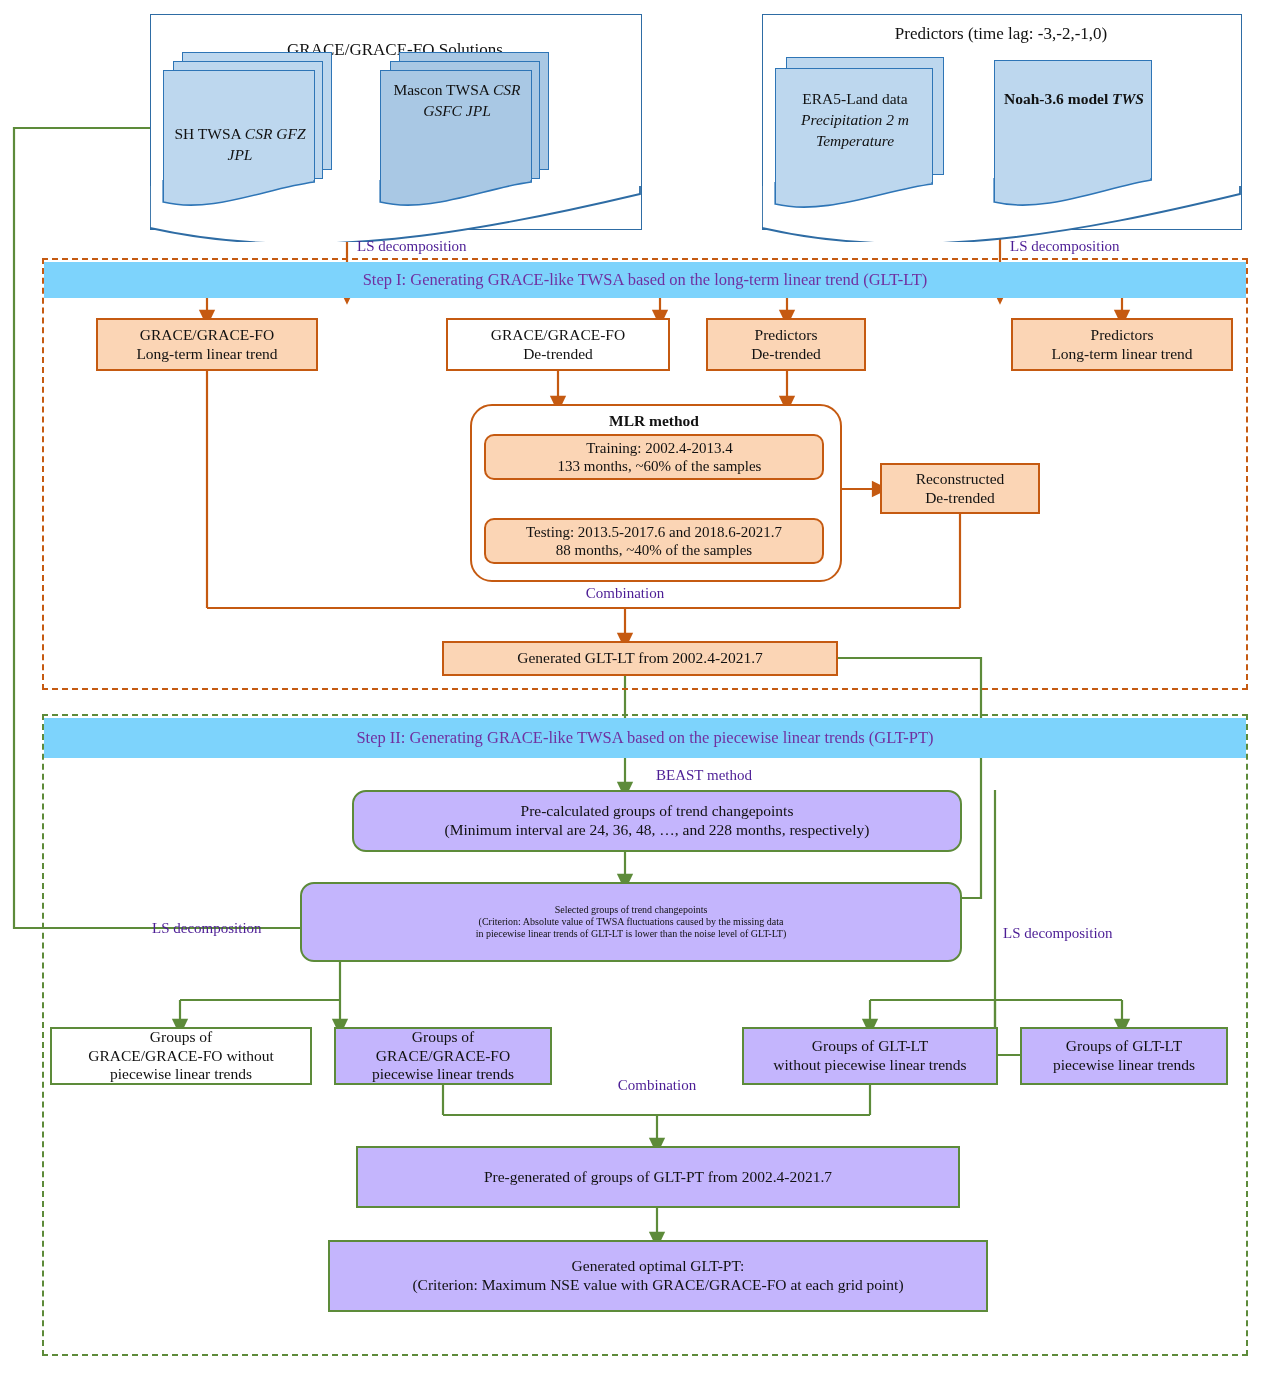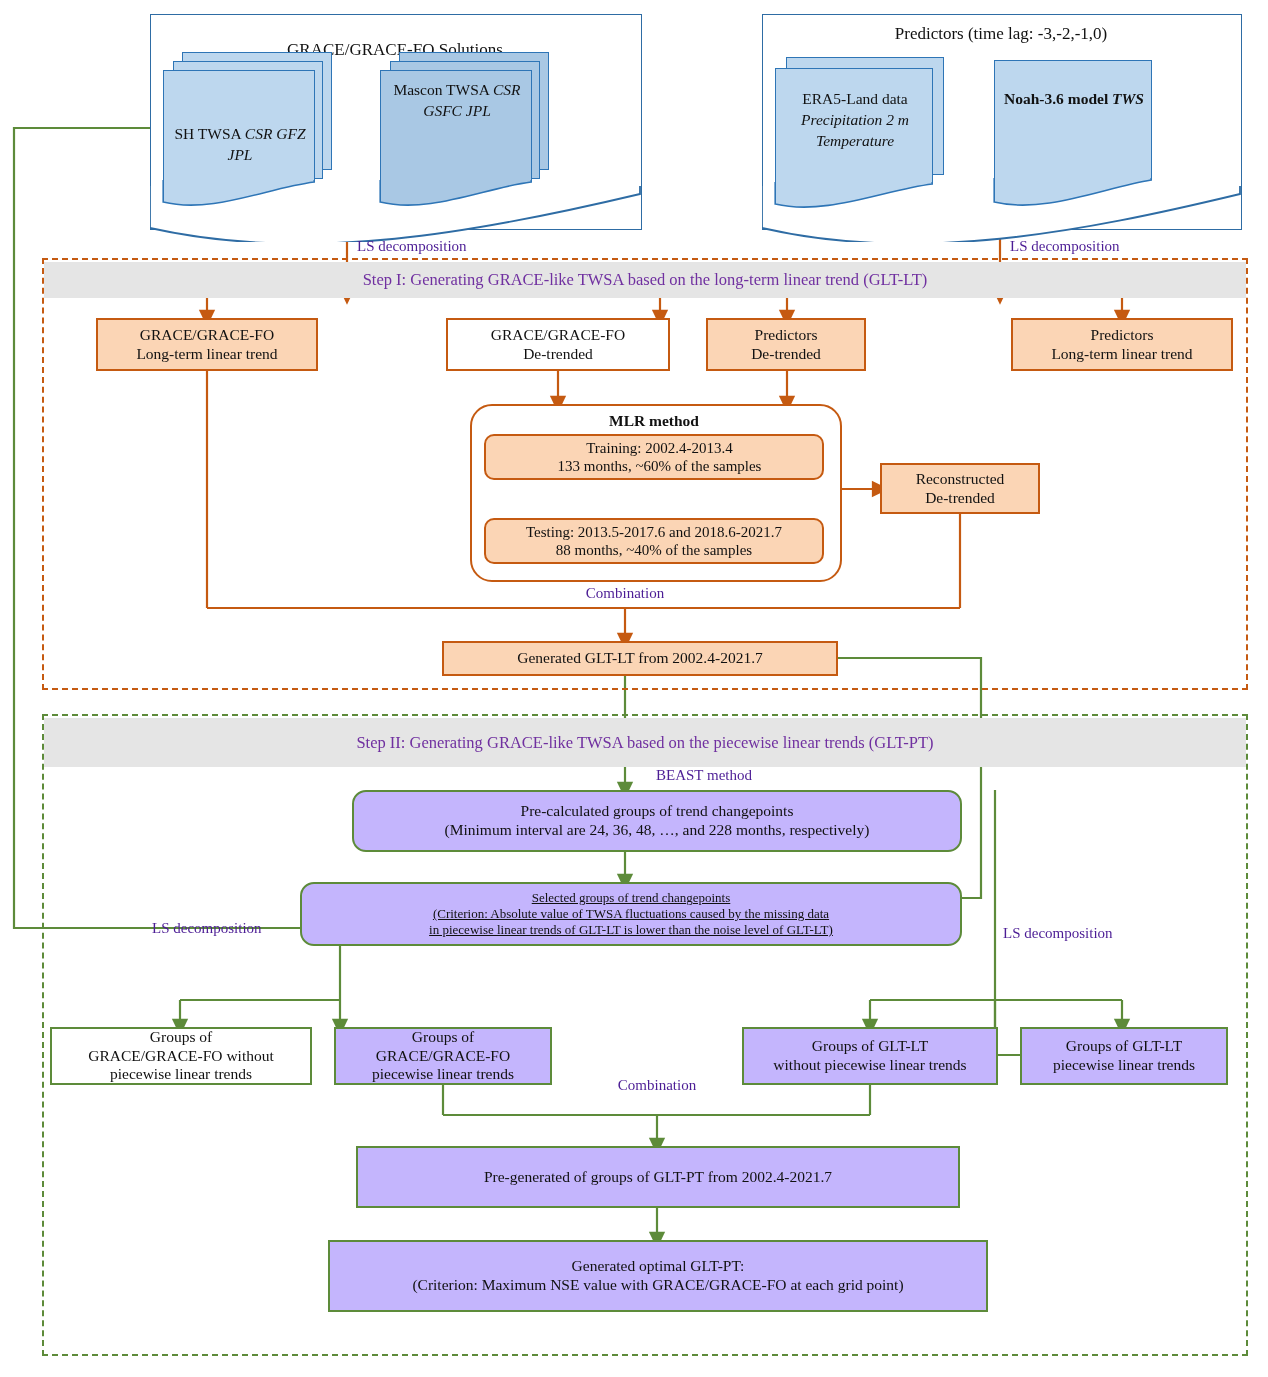--- a/index.html
+++ b/index.html
@@ -24,21 +24,21 @@
   .obox.round{border-radius:10px;}
   .mlr{border:2px solid #c55a11;background:#fff;border-radius:22px;}
   .mlrlabel{position:absolute;font-weight:bold;font-size:15.5px;text-align:center;}
 
   
   .gbox{border:2px solid #5d8b3a;background:#c4b5fd;font-size:15.5px;}
   .gbox.white{background:#fff;}
   .gbox.round{border-radius:14px;}
 
   
-  .banner{position:absolute;background:#e5e5e5;display:flex;align-items:center;
+  .banner{position:absolute;background:#7dd3fc;display:flex;align-items:center;
           justify-content:center;text-align:right;}
   .banner .t{color:#7030a0;font-size:16.5px;}
 
   
   .region{position:absolute;box-sizing:border-box;background:transparent;}
   .region.orange{border:2px dashed #c55a11;}
   .region.green{border:2px dashed #5d8b3a;}
 
   
   .elabel{position:absolute;color:#4c1d95;font-size:15px;white-space:nowrap;}
@@ -230,32 +230,32 @@
 De-trended</span>
   </div>
 
   <div class="elabel ctr" style="left:625px;top:585px;">Combination</div>
 
   <div class="node obox" style="left:442px;top:641px;width:396px;height:35px;">
     <span>Generated GLT-LT from 2002.4-2021.7</span>
   </div>
 
   <div class="region green" style="left:42px;top:714px;width:1206px;height:642px;"></div>
-  <div class="banner" style="left:44px;top:718px;width:1202px;height:49px;">
+  <div class="banner" style="left:44px;top:718px;width:1202px;height:40px;">
     <span class="t">Step II: Generating GRACE-like TWSA based on the piecewise linear trends (GLT-PT)</span>
   </div>
 
   <div class="elabel" style="left:636px;top:767px;margin-left:20px;">BEAST method</div>
 
   <div class="node gbox round" style="left:352px;top:790px;width:610px;height:62px;white-space:pre-line;">
     <span>Pre-calculated groups of trend changepoints
 (Minimum interval are 24, 36, 48, …, and 228 months, respectively)</span>
   </div>
 
-  <div class="node gbox round" style="left:300px;top:882px;width:662px;height:64px;white-space:pre-line;font-size:13px;text-decoration:underline;">
+  <div class="node gbox round" style="left:300px;top:882px;width:662px;height:80px;white-space:pre-line;font-size:10px;">
     <span>Selected groups of trend changepoints
 (Criterion: Absolute value of TWSA fluctuations caused by the missing data
 in piecewise linear trends of GLT-LT is lower than the noise level of GLT-LT)</span>
   </div>
 
   <div class="elabel" style="left:152px;top:920px;">LS decomposition</div>
   <div class="elabel" style="left:1003px;top:925px;">LS decomposition</div>
 
   <div class="node gbox white" style="left:50px;top:1027px;width:262px;height:58px;white-space:pre-line;">
     <span>Groups of

